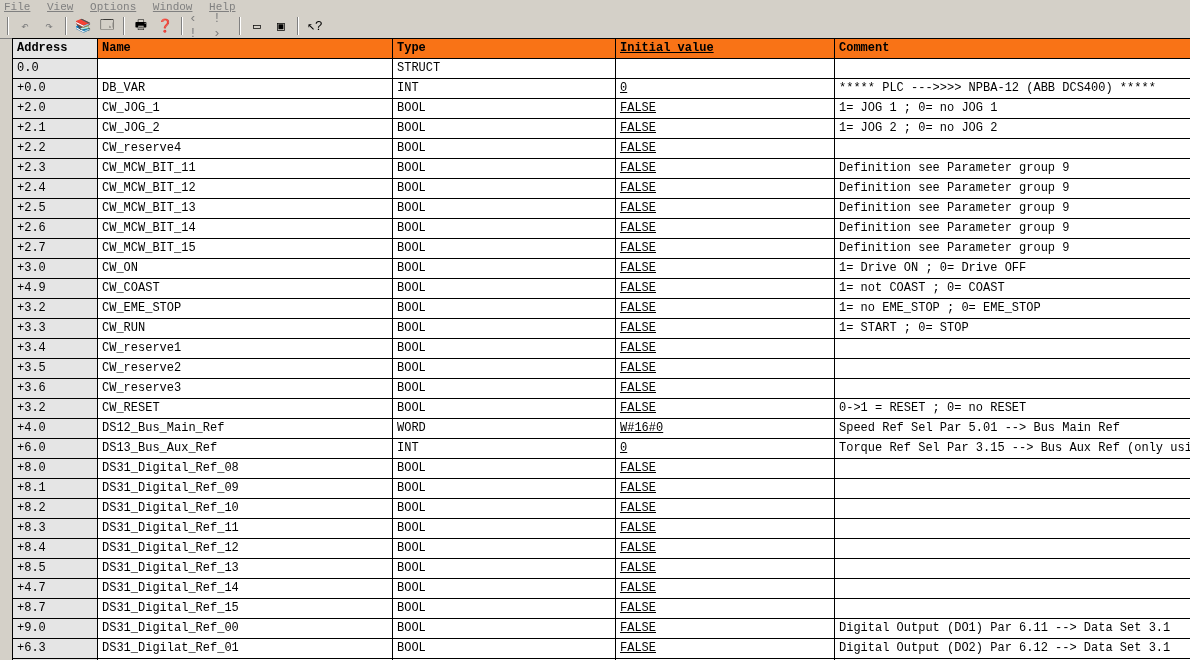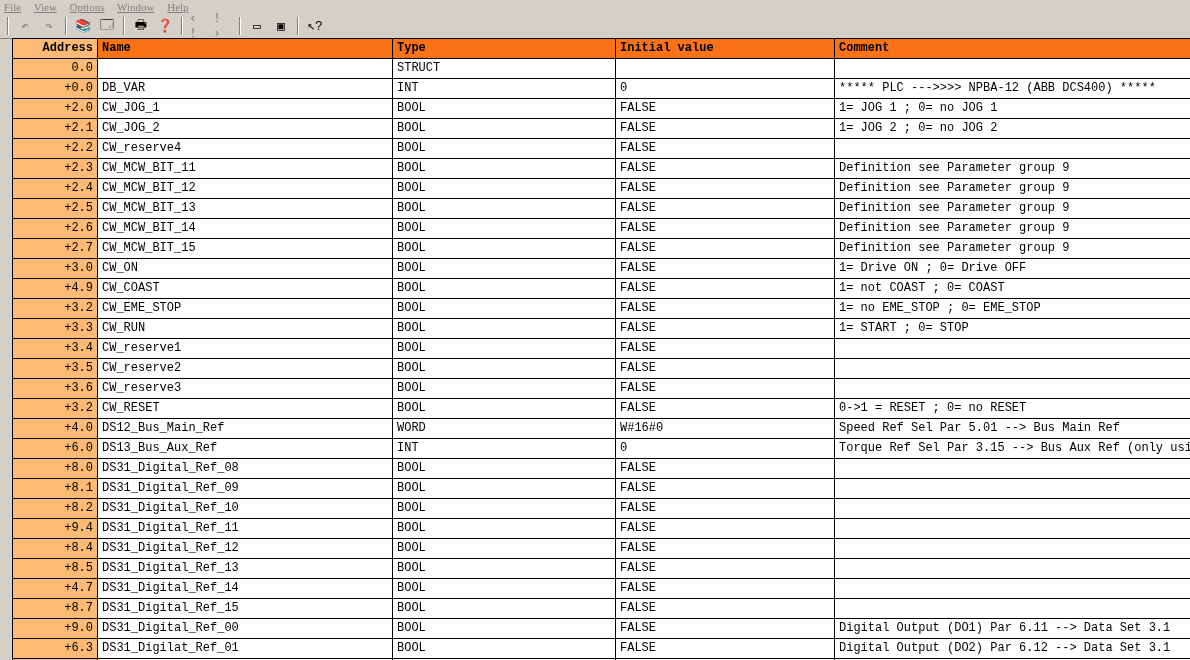--- a/index.html
+++ b/index.html
@@ -7,21 +7,21 @@
     padding: 0;
     font-family: "Courier New", monospace;
     font-size: 12px;
     background: #d4d0c8;
     overflow: hidden;
   }
   .menubar {
     height: 14px;
     padding: 0 4px;
     color: #808080;
-    font-family: Liberation Serif, serif;
+    font-family: Liberation Mono, monospace;
     font-size: 11px;
     line-height: 14px;
   }
   .menubar span { margin-right: 10px; text-decoration: underline; }
   .toolbar {
     height: 24px;
     background: #d4d0c8;
     border-bottom: 1px solid #808080;
     display: flex;
     align-items: center;
@@ -72,25 +72,25 @@
     text-overflow: clip;
     font-family: "Courier New", monospace;
     font-size: 12px;
     font-weight: normal;
     text-align: left;
   }
   th {
     background: #f97316;
     font-weight: bold;
   }
-  .col-rowhdr { width: 76px; background: #fdba74; text-align: right; }
+  .col-rowhdr { width: 76px; background: #e5e5e5; }
   td.col-rowhdr { font-weight: normal; }
   .col-name { width: 286px; }
   .col-type { width: 214px; margin-left: 34px; }
-  .col-init { width: 210px; }
+  .col-init { width: 210px; text-decoration: underline; }
   .col-comment { width: 394px; }
 </style>
 </head>
 <body>
 
 <div class="menubar">
   <span>File</span>
   <span>View</span>
   <span>Options</span>
   <span>Window</span>
@@ -284,21 +284,21 @@
           <td class="col-comment"></td>
         </tr>
         <tr>
           <td class="col-rowhdr">+8.2</td>
           <td class="col-name">DS31_Digital_Ref_10</td>
           <td class="col-type">BOOL</td>
           <td class="col-init">FALSE</td>
           <td class="col-comment"></td>
         </tr>
         <tr>
-          <td class="col-rowhdr">+9.4</td>
+          <td class="col-rowhdr">+8.3</td>
           <td class="col-name">DS31_Digital_Ref_11</td>
           <td class="col-type">BOOL</td>
           <td class="col-init">FALSE</td>
           <td class="col-comment"></td>
         </tr>
         <tr>
           <td class="col-rowhdr">+8.4</td>
           <td class="col-name">DS31_Digital_Ref_12</td>
           <td class="col-type">BOOL</td>
           <td class="col-init">FALSE</td>

